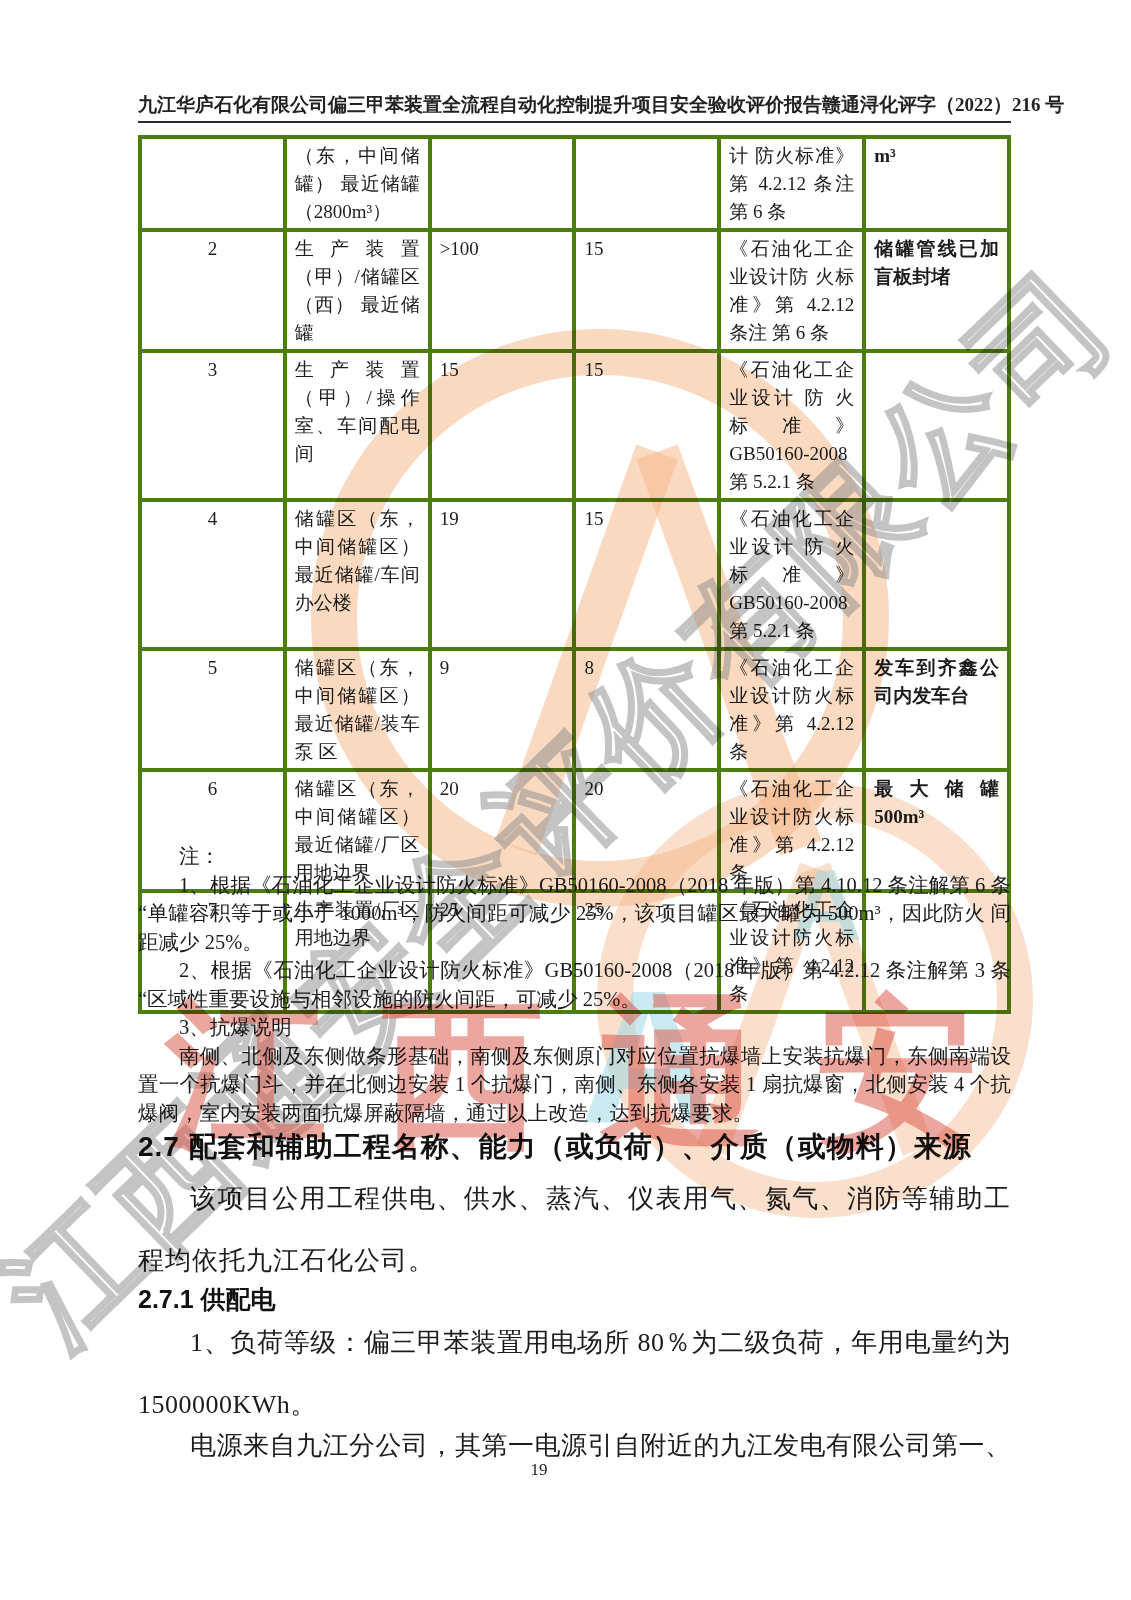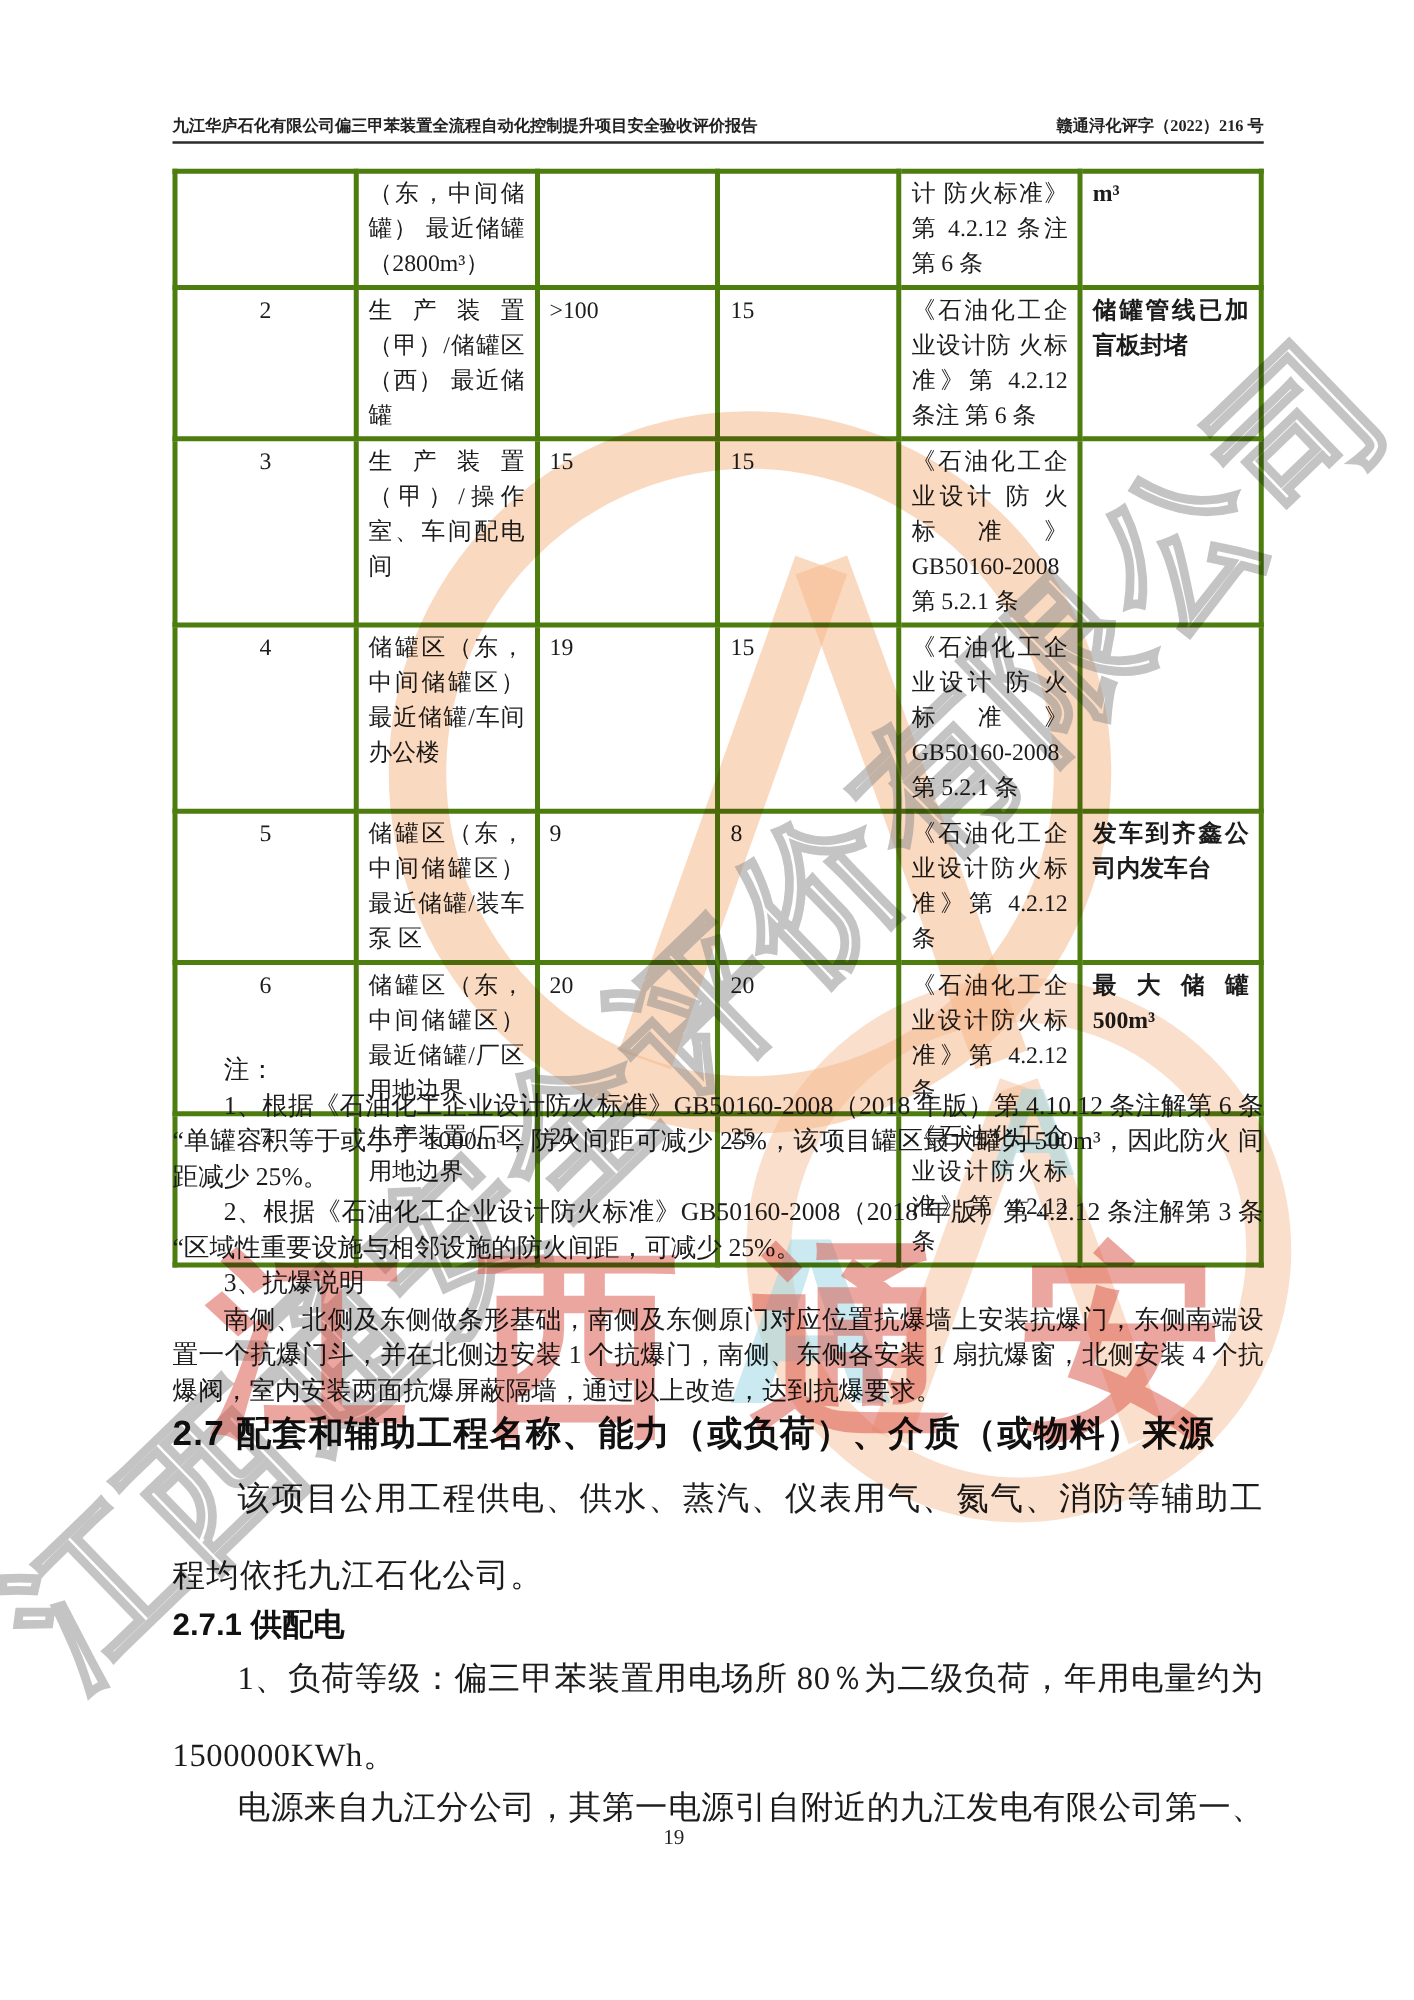--- a/index.html
+++ b/index.html
@@ -7,21 +7,21 @@
     position:relative;width:1131px;height:1600px;background:#ffffff;overflow:hidden;
     font-family:"Liberation Serif","DejaVu Serif",serif;color:#1c1c1c;
   }
   .content{position:absolute;inset:0;z-index:1;}
   .watermarks{position:absolute;inset:0;z-index:2;pointer-events:none;mix-blend-mode:multiply;}
 
   
   .doc-header{
     position:absolute;left:138px;top:92px;width:873px;
     display:flex;justify-content:space-between;align-items:flex-end;
-    font-size:13px;font-weight:bold;color:#222;
+    font-size:19px;font-weight:bold;color:#222;
     border-bottom:2.5px solid #2b2b2b;padding-bottom:3px;white-space:nowrap;
   }
 
   
   table.sep{
     position:absolute;left:138px;top:135px;width:873px;
     border-collapse:collapse;table-layout:fixed;
     font-size:19px;line-height:28px;color:#1c1c1c;
   }
   table.sep td{

